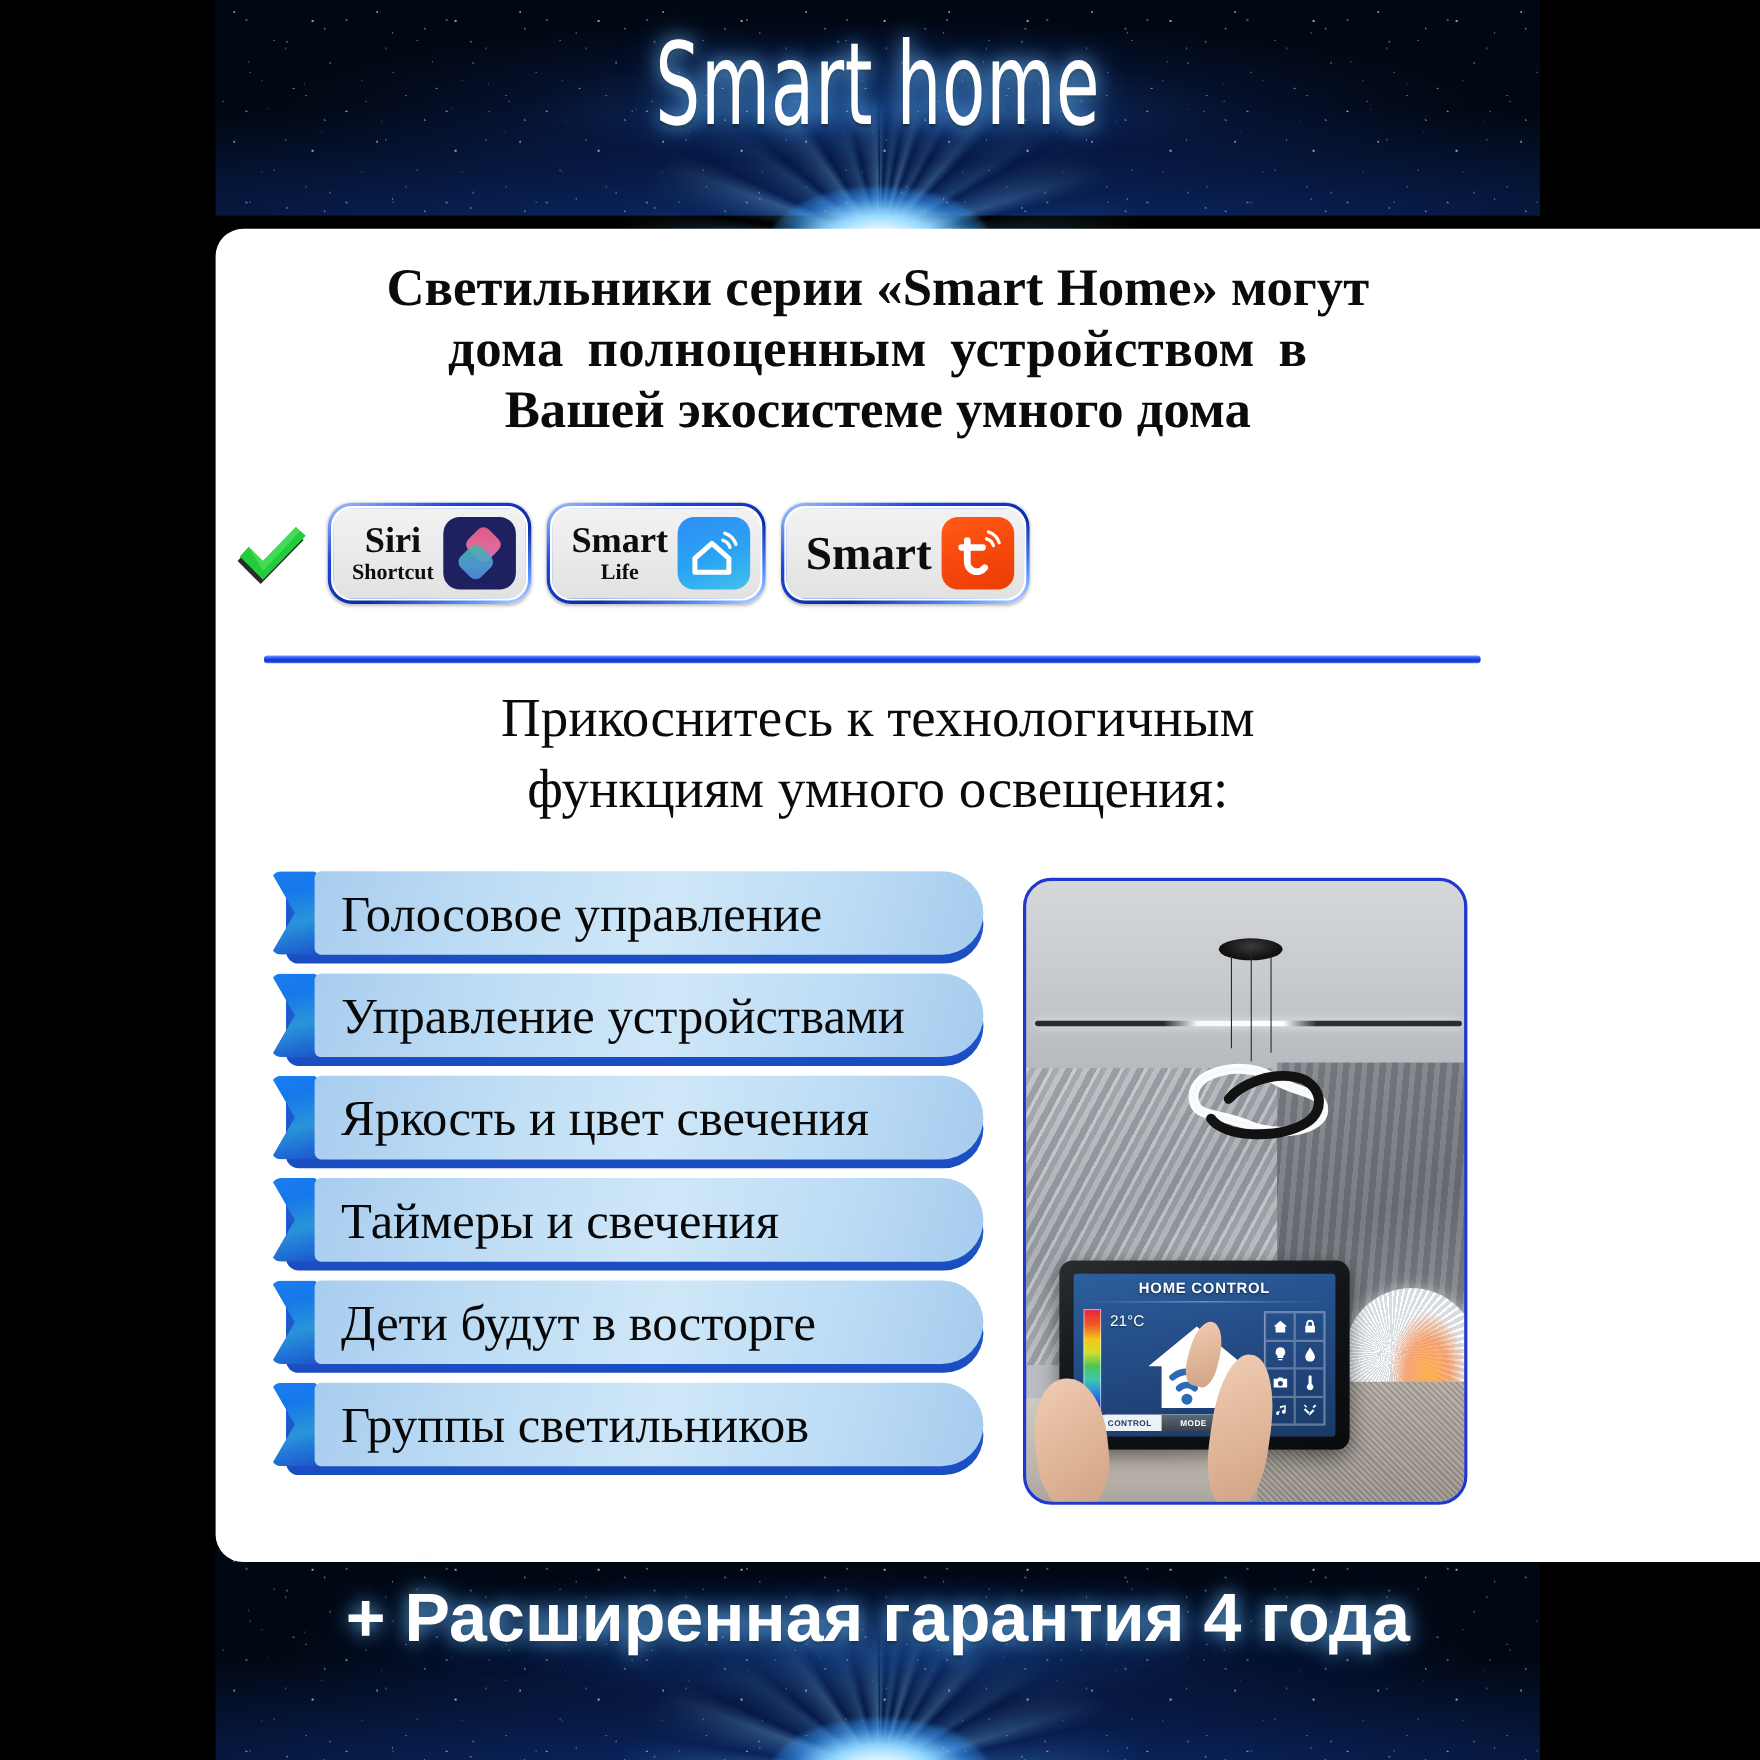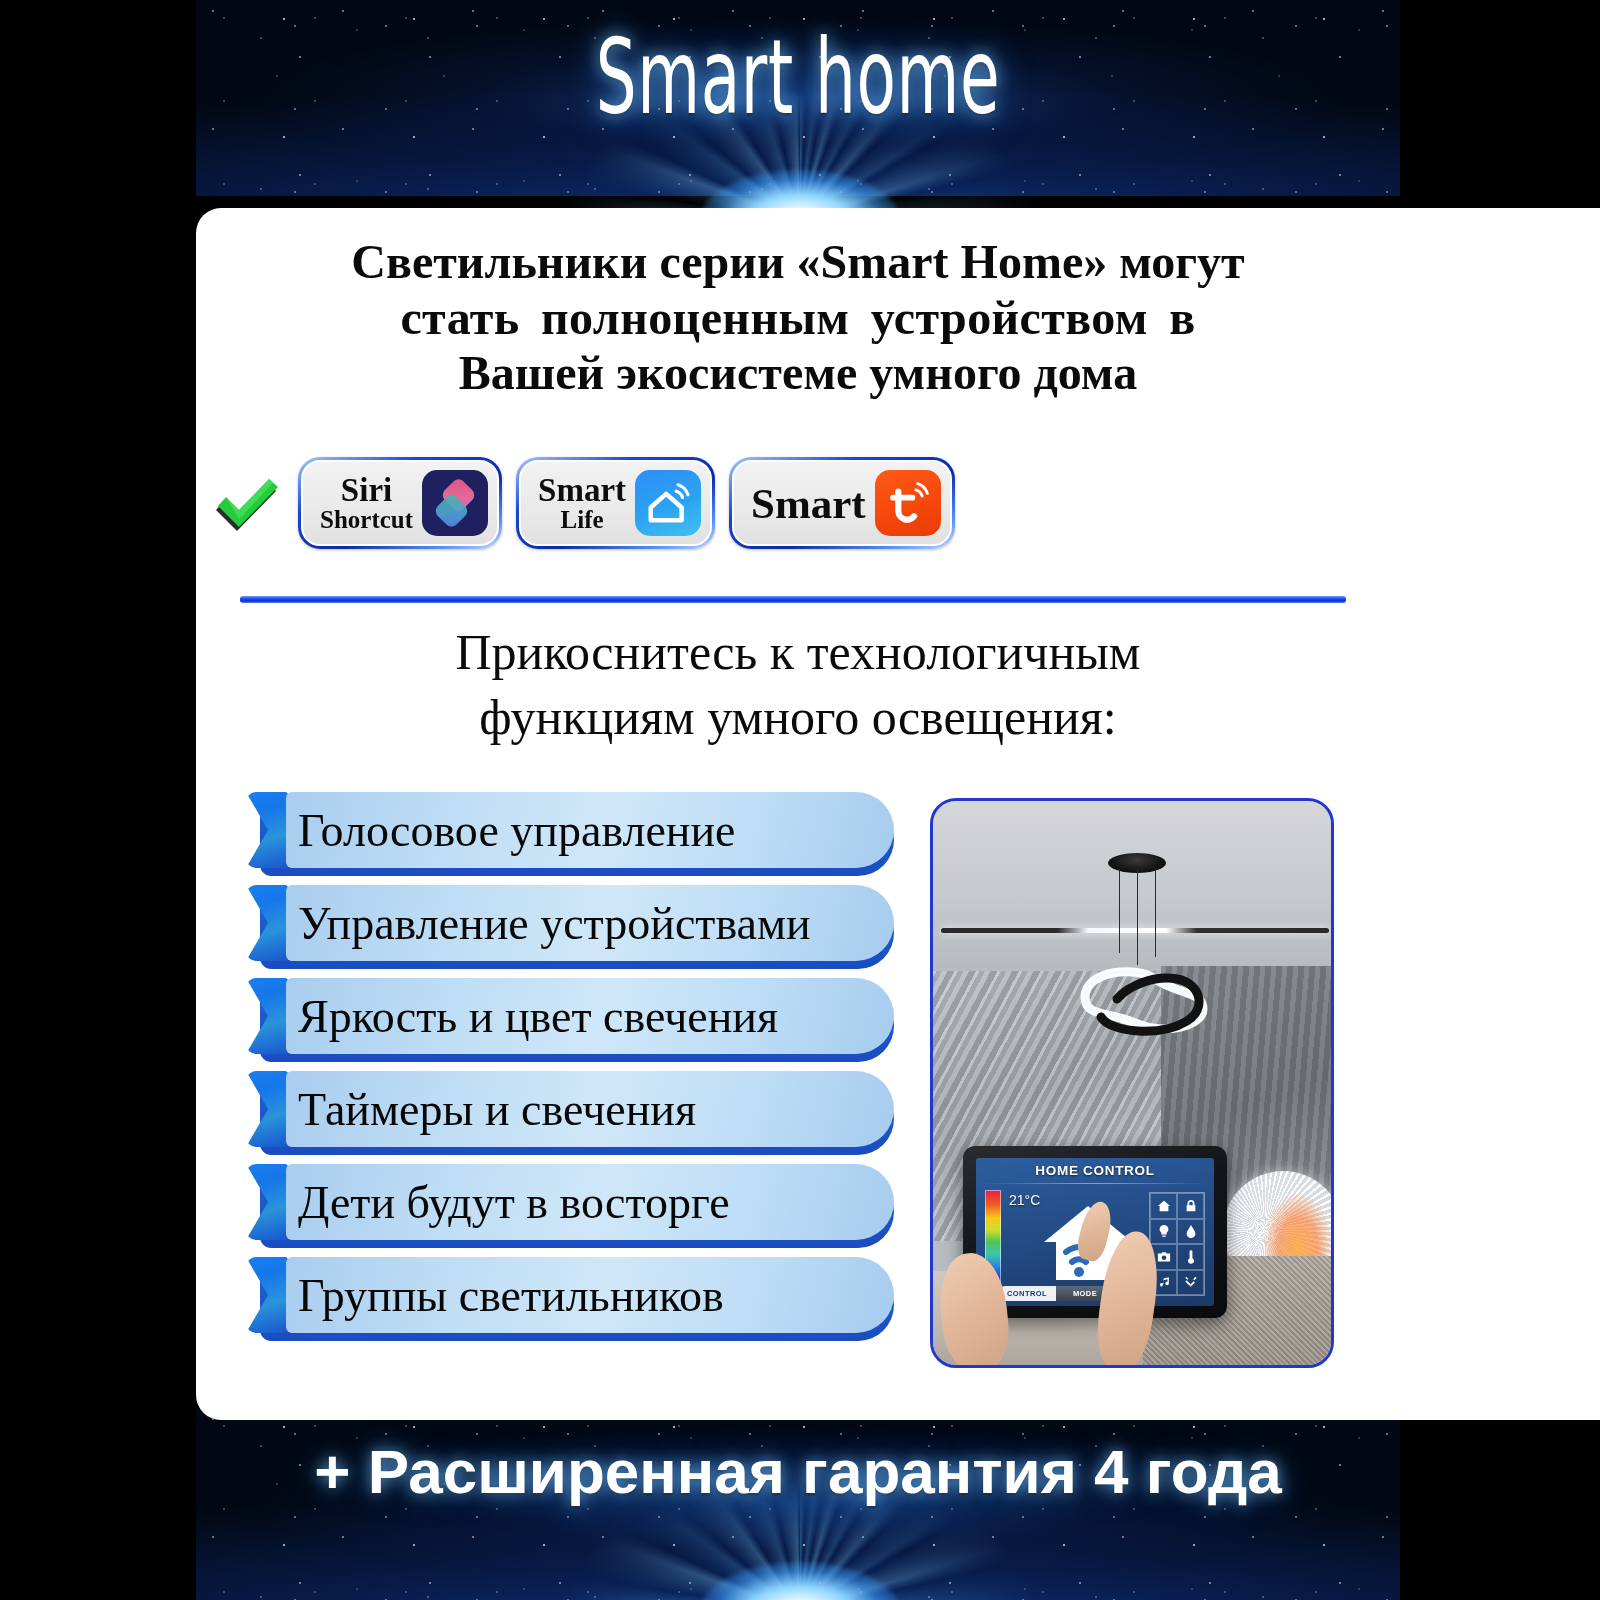--- a/index.html
+++ b/index.html
@@ -136,21 +136,21 @@
     background:linear-gradient(180deg,#f2f2f2 0%,#e9e9e9 60%,#e1e1e1 100%);
     display:flex; align-items:center; gap:9px; padding:0 9px 0 17px;
     border:2px solid #ffffff;
   }
   .badge-label {
     font-family:"Liberation Serif", serif; font-weight:700; color:#0d0d0d;
     font-size:43px; line-height:1; white-space:nowrap;
   }
   .badge-label.two-line { font-size:30px; line-height:1.04; text-align:center; font-weight:700; }
   .badge-label.two-line .a { font-size:33px; display:block; }
-  .badge-label.two-line .b { font-size:25px; display:block; }
+  .badge-label.two-line .b { font-size:20px; display:block; }
   .badge-icon { width:66px; height:66px; flex:0 0 66px; border-radius:15px; position:relative; overflow:hidden; }
 
   .ico-alice { border-radius:50%; background:linear-gradient(150deg,#9b37f0 0%,#7a2df2 35%,#5d3bf5 70%,#4f46f7 100%); display:flex; align-items:center; justify-content:center; }
   .ico-siri  { background:#1e2060; display:flex; align-items:center; justify-content:center; }
   .ico-smartlife { background:linear-gradient(160deg,#2f8df6 0%,#2aa4f2 55%,#43c0ee 100%); display:flex; align-items:center; justify-content:center; }
   .ico-tuya  { background:linear-gradient(160deg,#ff5a18 0%,#f4460a 60%,#ea3d05 100%); display:flex; align-items:center; justify-content:center; }
 
   
   #divider {
     position:absolute; left:44px; top:388px; width:1106px; height:7px;
@@ -183,21 +183,21 @@
     border-radius:10px 0 0 10px;
   }
   .pill .body {
     position:absolute; left:40px; top:0; width:608px; height:76px;
     background:linear-gradient(105deg,#a9cdef 0%,#bddcf4 25%,#cfe7f8 52%,#bcdcf5 78%,#a6cbee 100%);
     border-radius:6px 38px 38px 6px;
     display:flex; align-items:center;
   }
   .pill .body span {
     font-family:"Liberation Serif", serif; font-weight:400;
-    font-size:46px; color:#080808; padding-left:12px; white-space:nowrap;
+    font-size:46px; color:#080808; padding-left:24px; white-space:nowrap;
   }
 
   
   #photo {
     position:absolute; left:734px; top:590px; width:404px; height:570px;
     border:3px solid #2038cf; border-radius:26px; overflow:hidden;
     background:#b9bcc0;
   }
   .ph-ceiling { position:absolute; left:0; top:0; width:100%; height:172px;
     background:linear-gradient(180deg,#d5d7da 0%,#c6c9cd 55%,#b6babf 100%); }
@@ -287,21 +287,21 @@
     <div class="rays"></div>
     <div class="streak"></div>
     <div class="core"></div>
   </div>
   <div class="banner-title">Smart home</div>
 
   <div id="panel">
 
     <div class="headline">
       <div>Светильники серии «Smart Home» могут</div>
-      <div class="l2">стать  полноценным  устройством  в</div>
+      <div class="l2">дома  полноценным  устройством  в</div>
       <div>Вашей экосистеме умного дома</div>
     </div>
 
     <div id="badge-row">
 
       <div class="checkmark">
         <svg viewBox="0 0 74 74" width="74" height="74">
           <path d="M8 40 L16 31 L29 44 L59 13 L68 21 L29 61 Z" fill="#2b2b2b" transform="translate(-2,4)"></path>
           <path d="M8 40 L16 31 L29 44 L59 13 L68 21 L29 61 Z" fill="#22cc3a"></path>
           <path d="M16 31 L29 44 L59 13 L63 17 L29 53 Z" fill="#4ee063" opacity=".75"></path>

